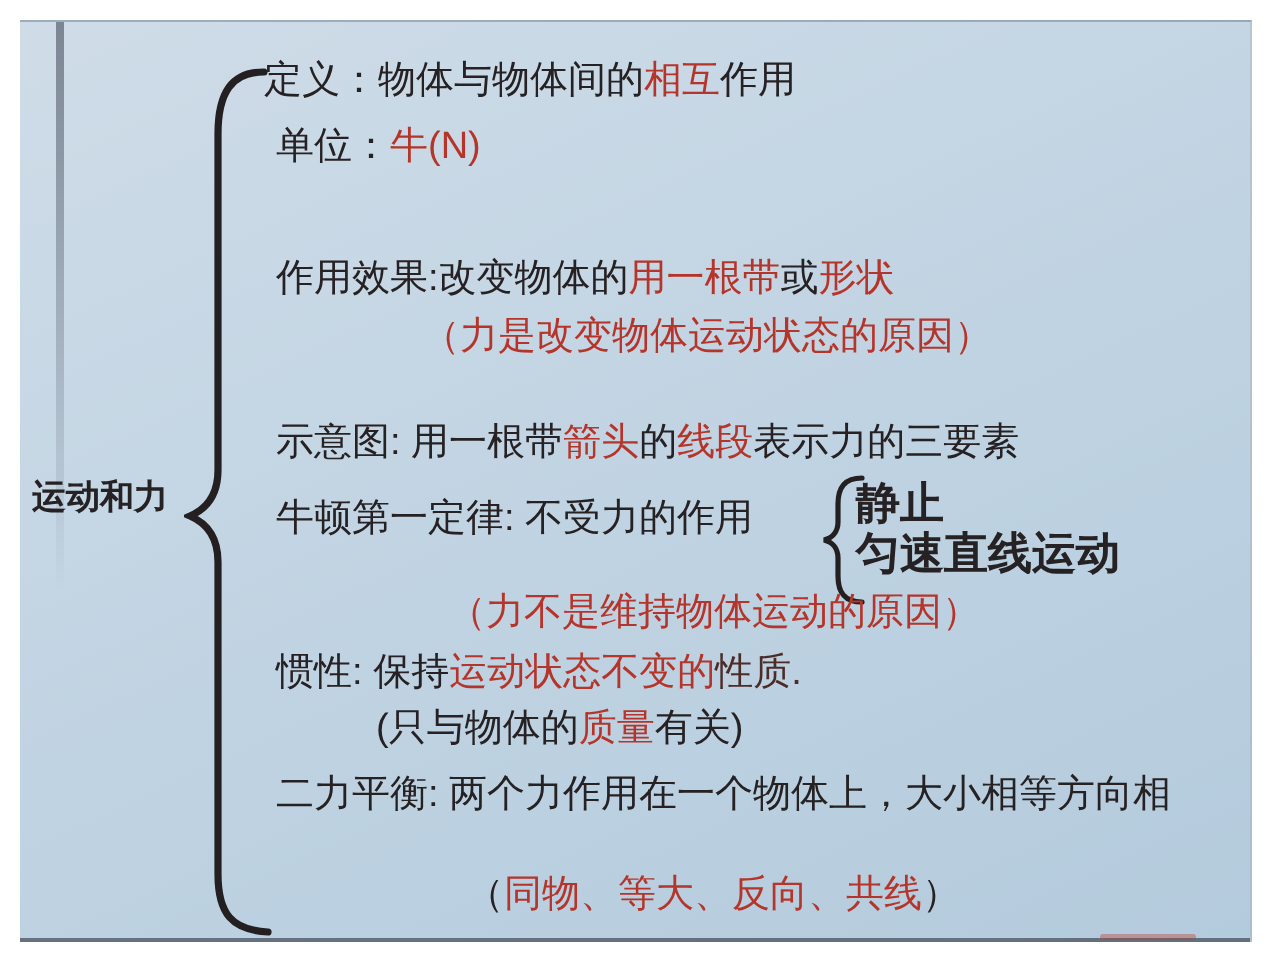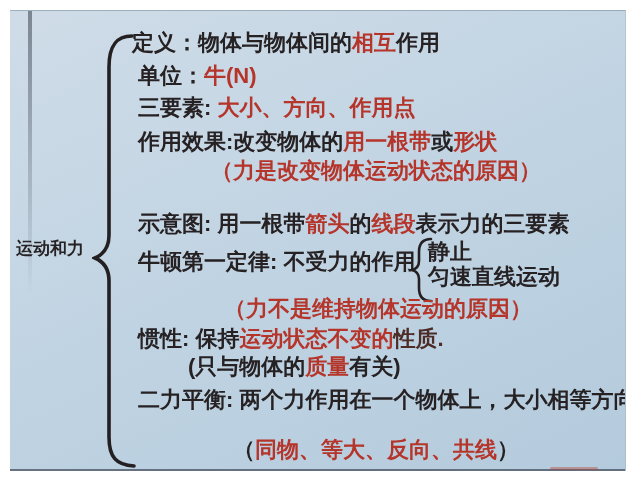--- a/index.html
+++ b/index.html
@@ -21,21 +21,21 @@
   }
   .edge-bottom{
     position:absolute;left:0;right:0;bottom:0;height:2px;
     background:rgba(44,50,64,.6);
   }
   .edge-smudge{
     position:absolute;left:540px;bottom:1px;width:48px;height:3px;
     background:rgba(182,62,48,.4);border-radius:2px;
   }
   .line{
-    position:absolute;font-size:22px;font-weight:bold;line-height:1.1;
+    position:absolute;font-size:19px;font-weight:normal;line-height:1.1;
     white-space:nowrap;color:var(--ink);
   }
   .c-ink{color:var(--ink);}
   .c-red{color:var(--red);}
   .c-dark{color:var(--dark);margin-top:12px;}
   .root-label{
     position:absolute;left:6px;top:226px;font-size:17px;font-weight:bold;
     color:var(--ink);white-space:nowrap;
   }
   .main-brace{position:absolute;left:82px;top:22px;}
@@ -60,23 +60,20 @@
   </svg>
 
   <div class="line" style="left:122px;top:20px;">
     <span class="c-ink">定义：物体与物体间的</span><span class="c-red">相互</span><span class="c-ink">作用</span>
   </div>
 
   <div class="line" style="left:128px;top:53px;">
     <span class="c-ink">单位：</span><span class="c-red">牛(N)</span>
   </div>
 
-  <div class="line" style="left:128px;top:85px;">
-    <span class="c-ink">三要素: </span><span class="c-red">大小、方向、作用点</span>
-  </div>
 
   <div class="line" style="left:128px;top:119px;">
     <span class="c-ink">作用效果:改变物体的</span><span class="c-red">用一根带</span><span class="c-ink">或</span><span class="c-red">形状</span>
   </div>
 
   <div class="line" style="left:201px;top:148px;">
     <span class="c-red">（力是改变物体运动状态的原因）</span>
   </div>
 
   <div class="line" style="left:128px;top:183px;margin-top:18px;">

